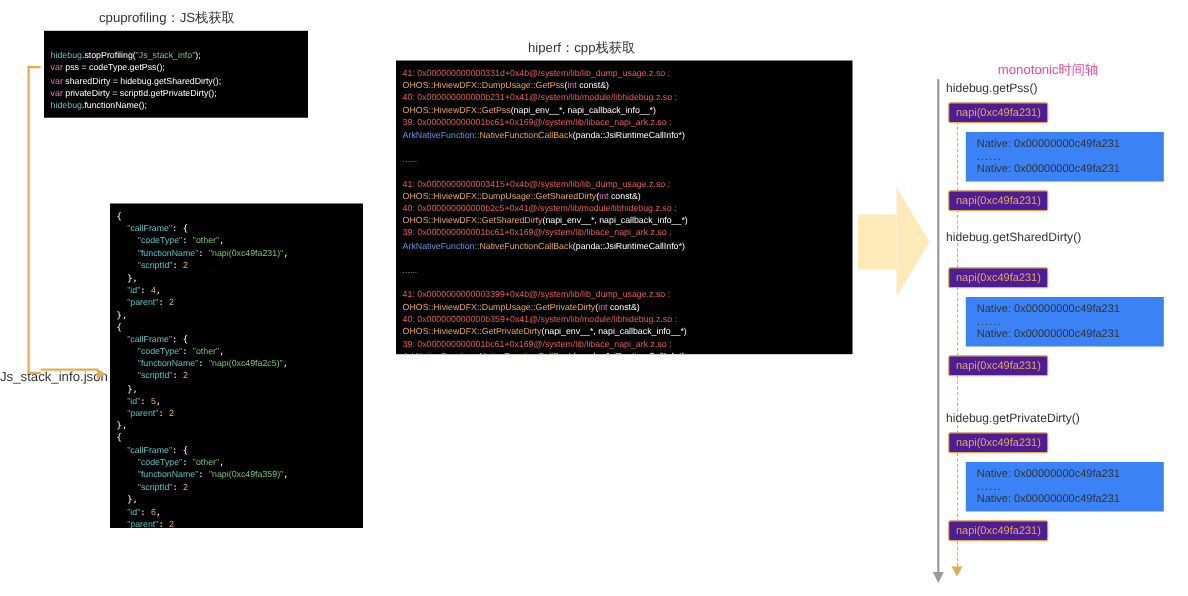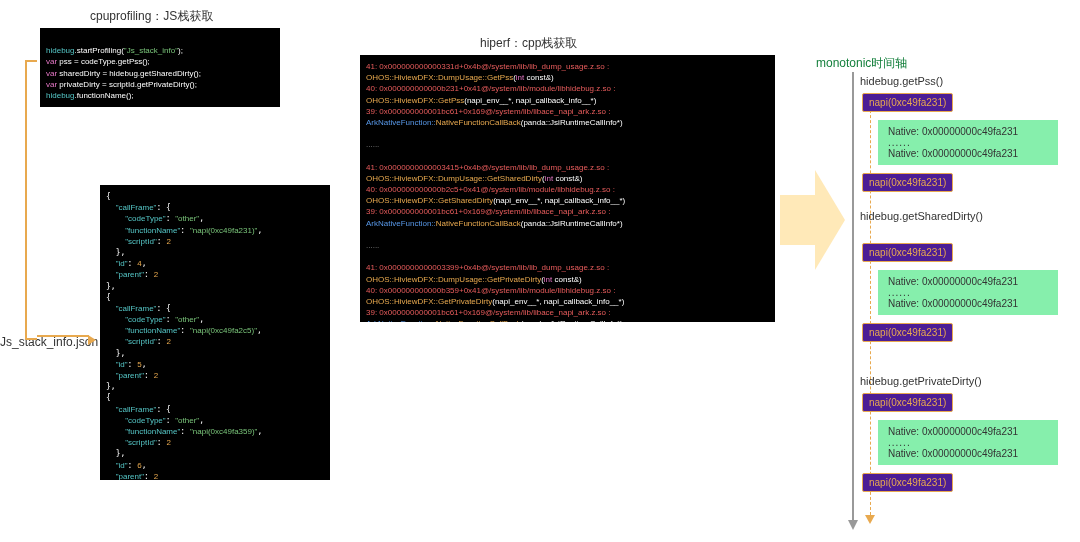--- a/index.html
+++ b/index.html
@@ -6,34 +6,34 @@
 body{background:#fff;width:1080px;height:542px;position:relative;font-size:9px}
 .label{position:absolute;color:#333;font-size:12px}
 .code-box{position:absolute;background:#000;padding:6px;color:#fff;font-family:Consolas,monospace;font-size:8px;line-height:1.4;white-space:pre;overflow:hidden}
 .big-arrow{position:absolute;width:60px;height:100px}
 .big-arrow::before{content:"";position:absolute;left:0;top:25px;width:35px;height:50px;background:#ffe9b8}
 .big-arrow::after{content:"";position:absolute;left:35px;top:0;width:0;height:0;border-left:30px solid #ffe9b8;border-top:50px solid transparent;border-bottom:50px solid transparent}
 .timeline-line{position:absolute;width:2px;background:#999}
 .timeline-line::after{content:"";position:absolute;bottom:-8px;left:-4px;width:0;height:0;border-left:5px solid transparent;border-right:5px solid transparent;border-top:10px solid #999}
 .dash-line{position:absolute;width:0;border-left:1px dashed #e8a94f}
 .napi-tag{position:absolute;border:1px solid #e8a94f;padding:3px 6px;font-size:10px;color:#e8a94f;border-radius:2px;background:#4c1d95}
-.native-box{position:absolute;background:#86efac;padding:6px 10px;font-size:10px;color:#333;width:180px}
+.native-box{position:absolute;background:#3b82f6;padding:6px 10px;font-size:10px;color:#333;width:180px}
 .native-box .dots{letter-spacing:1px}
 .method-label{position:absolute;color:#333;font-size:11px}
 .cy{color:#55c6c6}.pk{color:#e878c8}.gn{color:#7ac57a}.or{color:#e8a94f}.rd{color:#e85c5c}.bl{color:#5898e8}.gy{color:#888}.wt{color:#fff}
 </style>
 </head>
 <body>
 
 <div class="label" style="left:90px;top:8px">cpuprofiling：JS栈获取</div>
 <div class="label" style="left:480px;top:35px">hiperf：cpp栈获取</div>
 <div class="label" style="left:0px;top:335px">Js_stack_info.json</div>
 
 <div class="code-box" style="left:40px;top:28px;width:240px">
-<span class="cy">hidebug</span><span class="wt">.startProfiling(</span><span class="gn">"Js_stack_info"</span><span class="wt">);</span>
+<span class="cy">hidebug</span><span class="wt">.stopProfiling(</span><span class="gn">"Js_stack_info"</span><span class="wt">);</span>
 <span class="pk">var</span><span class="wt"> pss = codeType.getPss();</span>
 <span class="pk">var</span><span class="wt"> sharedDirty = hidebug.getSharedDirty();</span>
 <span class="pk">var</span><span class="wt"> privateDirty = scriptId.getPrivateDirty();</span>
 <span class="cy">hidebug</span><span class="wt">.functionName();</span>
 </div>
 
 <div class="code-box" style="left:100px;top:185px;width:230px;height:295px" id="jsonbox">{
   <span class="cy">"callFrame"</span>: {
     <span class="cy">"codeType"</span>: <span class="gn">"other"</span>,
     <span class="cy">"functionName"</span>: <span class="gn">"napi(0xc49fa231)"</span>,
@@ -88,21 +88,21 @@
 <span class="bl">ArkNativeFunction::</span><span class="or">NativeFunctionCallBack</span><span class="wt">(panda::JsiRuntimeCallInfo*)</span>
 
 <span class="gy">......</span></div>
 
 <div style="position:absolute;left:25px;top:60px;width:12px;height:280px;border-left:2px solid #e8a94f;border-bottom:2px solid #e8a94f;border-top:2px solid #e8a94f"></div>
 <div style="position:absolute;left:88px;top:335px;width:0;height:0;border-left:8px solid #e8a94f;border-top:5px solid transparent;border-bottom:5px solid transparent"></div>
 <div style="position:absolute;left:37px;top:335px;width:52px;height:2px;background:#e8a94f"></div>
 
 <div class="big-arrow" style="left:780px;top:170px"></div>
 
-<div class="label" style="left:816px;top:55px;color:#15803d;font-size:12px">monotonic时间轴</div>
+<div class="label" style="left:907px;top:55px;color:#ec4899;font-size:12px">monotonic时间轴</div>
 <div class="timeline-line" style="left:852px;top:72px;height:450px"></div>
 <div class="dash-line" style="left:870px;top:95px;height:420px"></div>
 <div style="position:absolute;left:865px;top:515px;width:0;height:0;border-left:5px solid transparent;border-right:5px solid transparent;border-top:9px solid #e8a94f"></div>
 
 <div id="tl">
     <div class="method-label" style="left:860px;top:75px">hidebug.getPss()</div>
     <div class="napi-tag" style="left:862px;top:93px">napi(0xc49fa231)</div>
     <div class="native-box" style="left:878px;top:120px">Native: 0x00000000c49fa231<br><span class="dots">......</span><br>Native: 0x00000000c49fa231</div>
     <div class="napi-tag" style="left:862px;top:173px">napi(0xc49fa231)</div>
     <div class="method-label" style="left:860px;top:210px">hidebug.getSharedDirty()</div>

